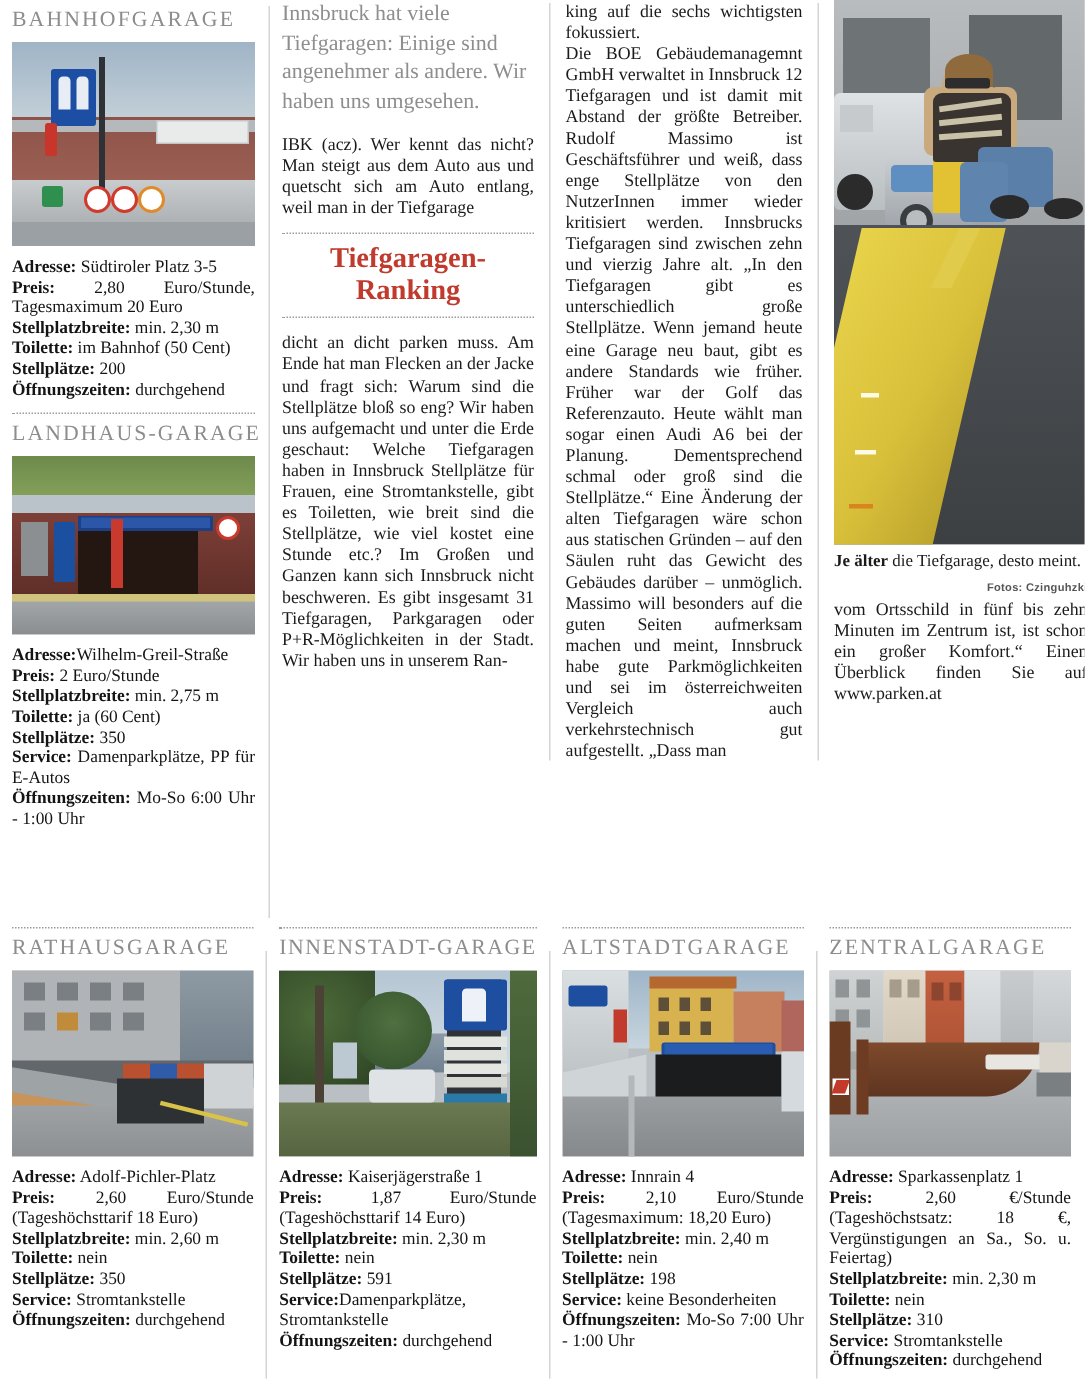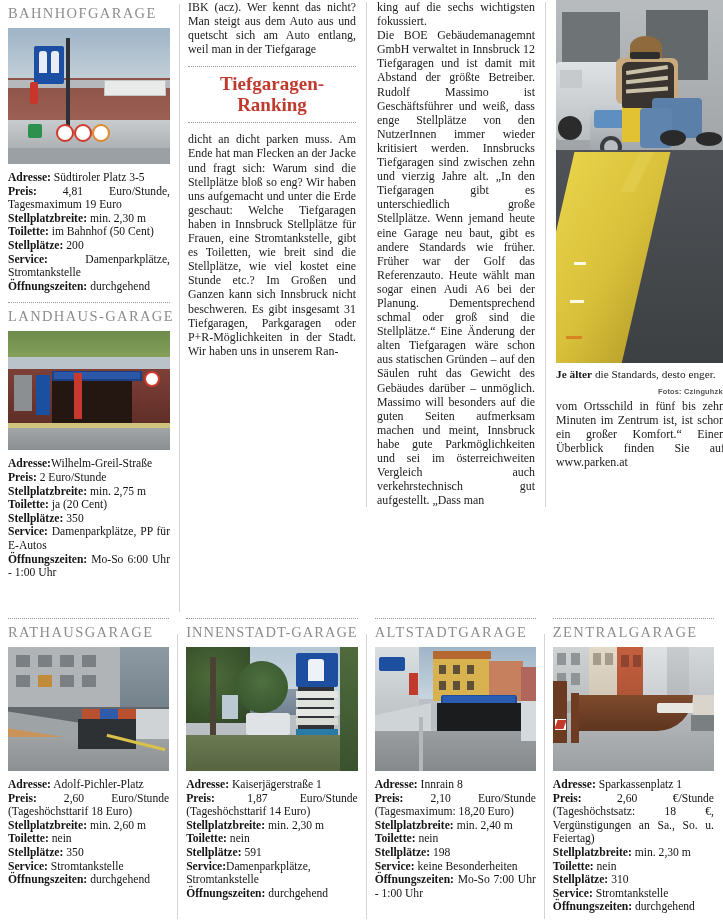--- a/index.html
+++ b/index.html
@@ -200,25 +200,24 @@
           <i style="left:58px;top:10px;width:4px;height:100px;background:#2e3236;"></i>
           <i style="left:22px;top:54px;width:8px;height:22px;background:#c9352a;border-radius:2px;"></i>
           <i style="left:48px;top:96px;width:14px;height:14px;border:2px solid #cf3a2d;border-radius:50%;background:#fff;"></i>
           <i style="left:66px;top:96px;width:14px;height:14px;border:2px solid #cf3a2d;border-radius:50%;background:#fff;"></i>
           <i style="left:84px;top:96px;width:14px;height:14px;border:2px solid #e08a2a;border-radius:50%;background:#fff;"></i>
           <i style="left:20px;top:96px;width:14px;height:14px;background:#2f8f4e;border-radius:2px;"></i>
           <i style="left:0;top:120px;right:0;height:16px;background:#9aa0a4;"></i>
         </div>
         <div class="facts" style="margin-top:7px;">
           <div class="row"><b>Adresse:</b> <span>Südtiroler Platz 3-5</span></div>
-          <div class="row"><b>Preis:</b> <span>4,81 Euro/Stunde, Tagesmaximum 19 Euro</span></div>
+          <div class="row"><b>Preis:</b> <span>2,80 Euro/Stunde, Tagesmaximum 20 Euro</span></div>
           <div class="row"><b>Stellplatzbreite:</b> <span>min. 2,30 m</span></div>
           <div class="row"><b>Toilette:</b> <span>im Bahnhof (50 Cent)</span></div>
           <div class="row"><b>Stellplätze:</b> <span>200</span></div>
-          <div class="row"><b>Service:</b> <span>Damenparkplätze, Stromtankstelle</span></div>
           <div class="row"><b>Öffnungszeiten:</b> <span>durchgehend</span></div>
         </div>
       </div>
 
       <div class="dotted" style="margin:9px 0 0 0;"></div>
 
       <div>
         <div class="sect-title">LANDHAUS-GARAGE</div>
         <div class="photo ph" style="height:119px;">
           <i style="left:0;top:0;right:0;height:30px;background:linear-gradient(#6d8a4b,#87a35c);"></i>
@@ -231,35 +230,36 @@
           <i style="left:28px;top:44px;width:14px;height:40px;background:#1b4fa0;"></i>
           <i style="left:66px;top:42px;width:8px;height:46px;background:#c83a2d;"></i>
           <i style="left:0;top:94px;right:0;height:25px;background:linear-gradient(#a6a9ab,#8b8e90);"></i>
           <i style="left:0;top:92px;right:0;height:5px;background:#cfc37e;"></i>
           <i style="left:136px;top:40px;width:12px;height:12px;border:2px solid #c83a2d;border-radius:50%;background:#fff;"></i>
         </div>
         <div class="facts" style="margin-top:7px;">
           <div class="row"><b>Adresse:</b><span>Wilhelm-Greil-Straße</span></div>
           <div class="row"><b>Preis:</b> <span>2 Euro/Stunde</span></div>
           <div class="row"><b>Stellplatzbreite:</b> <span>min. 2,75 m</span></div>
-          <div class="row"><b>Toilette:</b> <span>ja (20 Cent)</span></div>
+          <div class="row"><b>Toilette:</b> <span>ja (60 Cent)</span></div>
           <div class="row"><b>Stellplätze:</b> <span>350</span></div>
           <div class="row"><b>Service:</b> <span>Damenparkplätze, PP für E-Autos</span></div>
           <div class="row"><b>Öffnungszeiten:</b> <span>Mo-So 6:00 Uhr - 1:00 Uhr</span></div>
         </div>
       </div>
 
     </div>
 
     <div class="main-area">
 
 
       <div class="three-col">
 
         <div class="bodycol c1">
+          <p class="lead">Innsbruck hat viele Tiefgaragen: Einige sind angenehmer als andere. Wir haben uns umgesehen.</p>
           <p class="btext">IBK (acz). Wer kennt das nicht? Man steigt aus dem Auto aus und quetscht sich am Auto entlang, weil man in der Tiefgarage</p>
 
           <div class="ranking-wrap">
             <div class="dotted"></div>
             <div class="ranking">
               <span>Tiefgaragen-</span><br>
               <span>Ranking</span>
             </div>
             <div class="dotted"></div>
           </div>
@@ -301,21 +301,21 @@
             <i style="left:140px;top:132px;width:26px;height:14px;background:#2a2a2a;border-radius:50%;"></i>
             <i style="left:0;top:150px;right:0;bottom:0;background:linear-gradient(#4f5256,#3d4043);"></i>
             <i style="left:-6px;top:152px;width:96px;height:212px;background:linear-gradient(110deg,#e8d24a 0%,#d9c03a 60%,#bda52e 100%);transform:skewX(-13deg);"></i>
             <i style="left:74px;top:152px;width:14px;height:40px;background:#e0cb4a;transform:skewX(-26deg);"></i>
             <i style="left:18px;top:262px;width:12px;height:3px;background:#fdfbe6;"></i>
             <i style="left:14px;top:300px;width:14px;height:3px;background:#fdfbe6;"></i>
             <i style="left:10px;top:336px;width:16px;height:3px;background:#d8841f;"></i>
           </div>
 
           <p class="caption">
-            <b>Je älter</b><span> die Standards, desto enger.</span>
+            <b>Je älter</b><span> die Tiefgarage, desto meint.</span>
             <span class="credit">Fotos: Czinguhzki</span>
           </p>
 
           <p class="btext" style="clear:both;margin-top:10px;">vom Ortsschild in fünf bis zehn Minuten im Zentrum ist, ist schon ein großer Komfort.“ Einen Überblick finden Sie auf www.parken.at</p>
         </div>
 
       </div>
     </div>
   </div>
 
@@ -410,21 +410,21 @@
         <i style="left:34px;top:26px;width:9px;height:22px;background:#c13a2c;"></i>
         <i style="left:0;top:62px;width:56px;height:34px;background:#cfd4d7;transform:skewY(-12deg);"></i>
         <i style="left:66px;top:48px;width:76px;height:10px;background:#1d4ea0;border-radius:2px;"></i>
         <i style="left:68px;top:49px;width:72px;height:8px;background:#2a5cb2;"></i>
         <i style="left:62px;top:56px;width:84px;height:32px;background:#1a1c1e;"></i>
         <i style="left:0;top:84px;right:0;bottom:0;background:linear-gradient(#9a9ea1,#85898c);"></i>
         <i style="left:44px;top:70px;width:4px;height:54px;background:#b4b8bb;"></i>
         <i style="left:146px;top:54px;right:0;height:40px;background:#d5dade;"></i>
       </div>
       <div class="facts" style="margin-top:7px;">
-        <div class="row"><b>Adresse:</b> <span>Innrain 8</span></div>
+        <div class="row"><b>Adresse:</b> <span>Innrain 4</span></div>
         <div class="row"><b>Preis:</b> <span>2,10 Euro/Stunde (Tagesmaximum: 18,20 Euro)</span></div>
         <div class="row"><b>Stellplatzbreite:</b> <span>min. 2,40 m</span></div>
         <div class="row"><b>Toilette:</b> <span>nein</span></div>
         <div class="row"><b>Stellplätze:</b> <span>198</span></div>
         <div class="row"><b>Service:</b> <span>keine Besonderheiten</span></div>
         <div class="row"><b>Öffnungszeiten:</b> <span>Mo-So 7:00 Uhr - 1:00 Uhr</span></div>
       </div>
     </div>
 
     <div class="gcol last">

